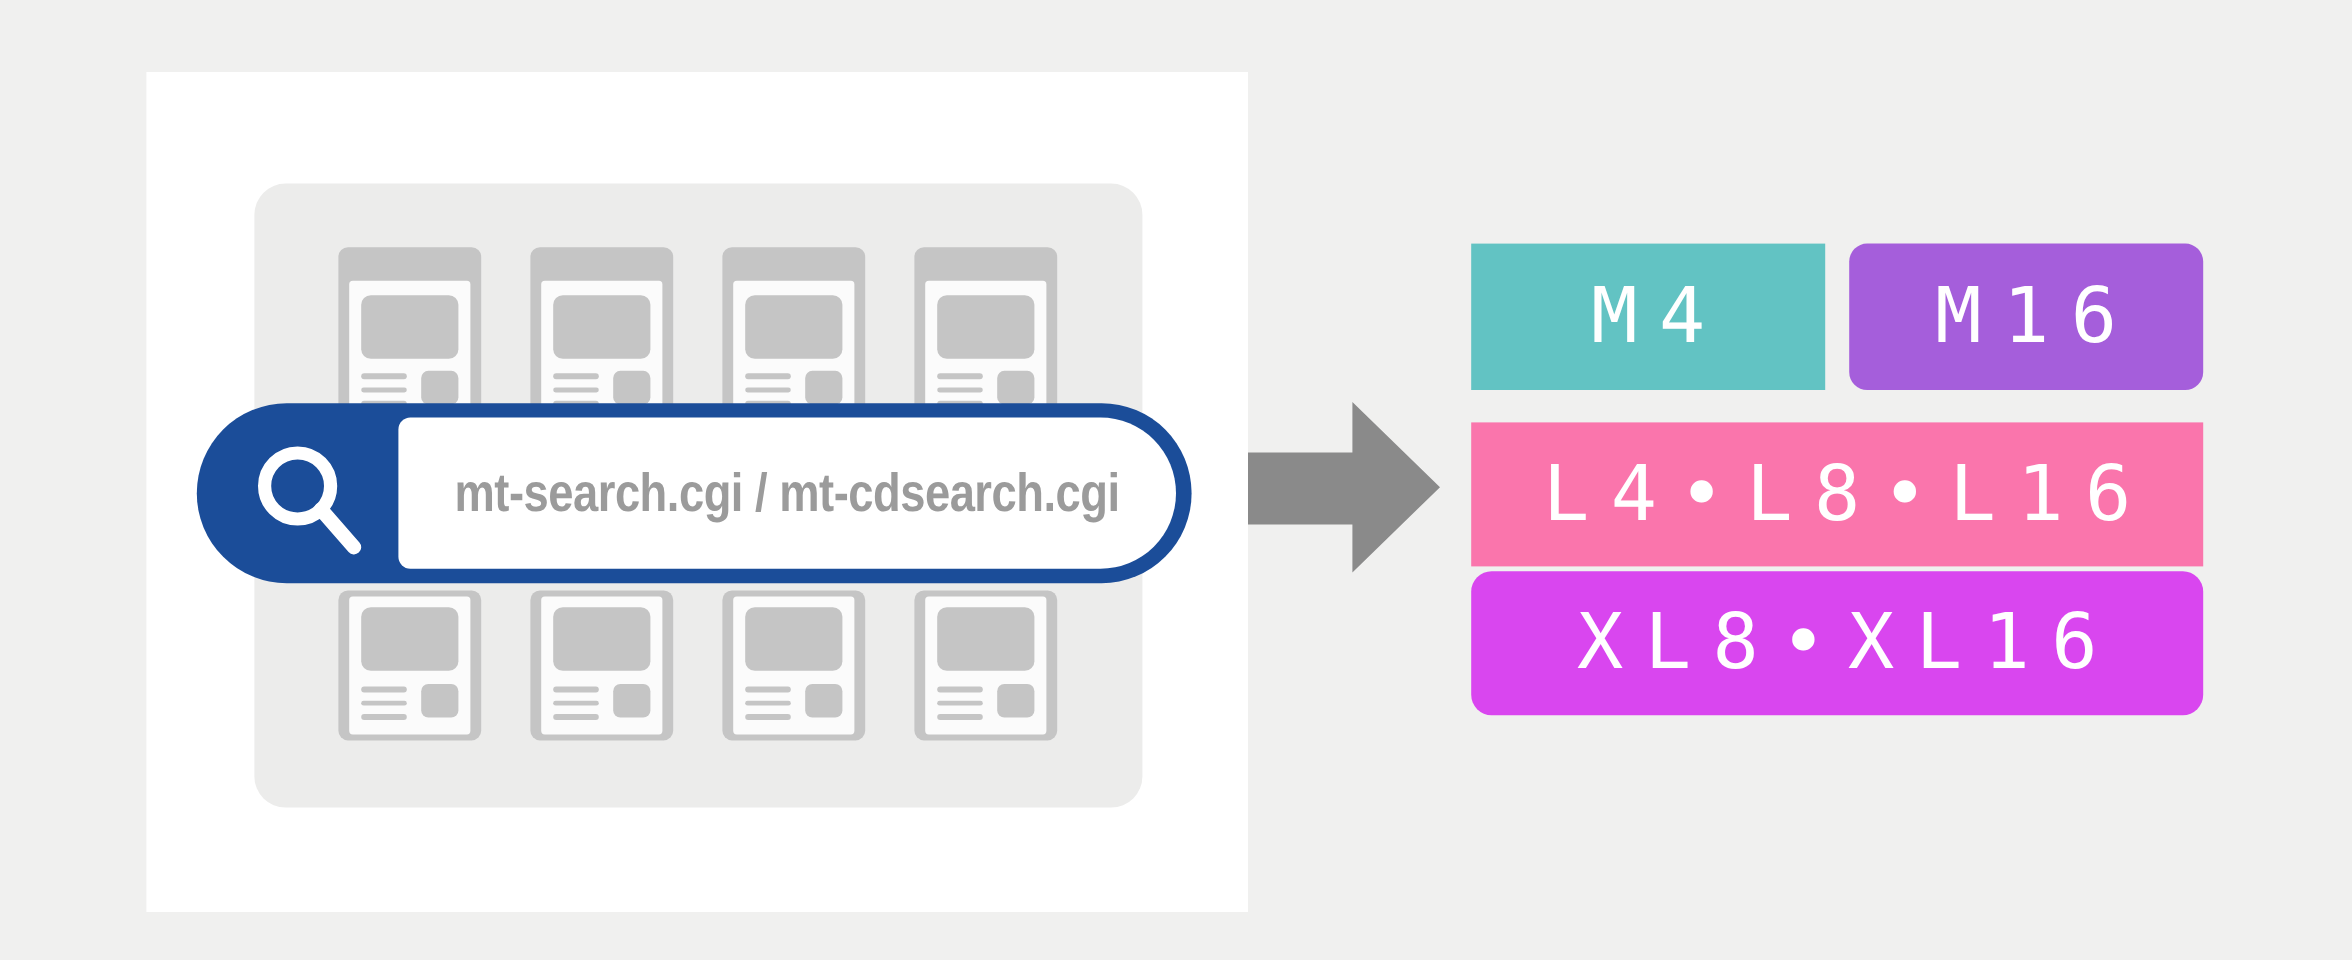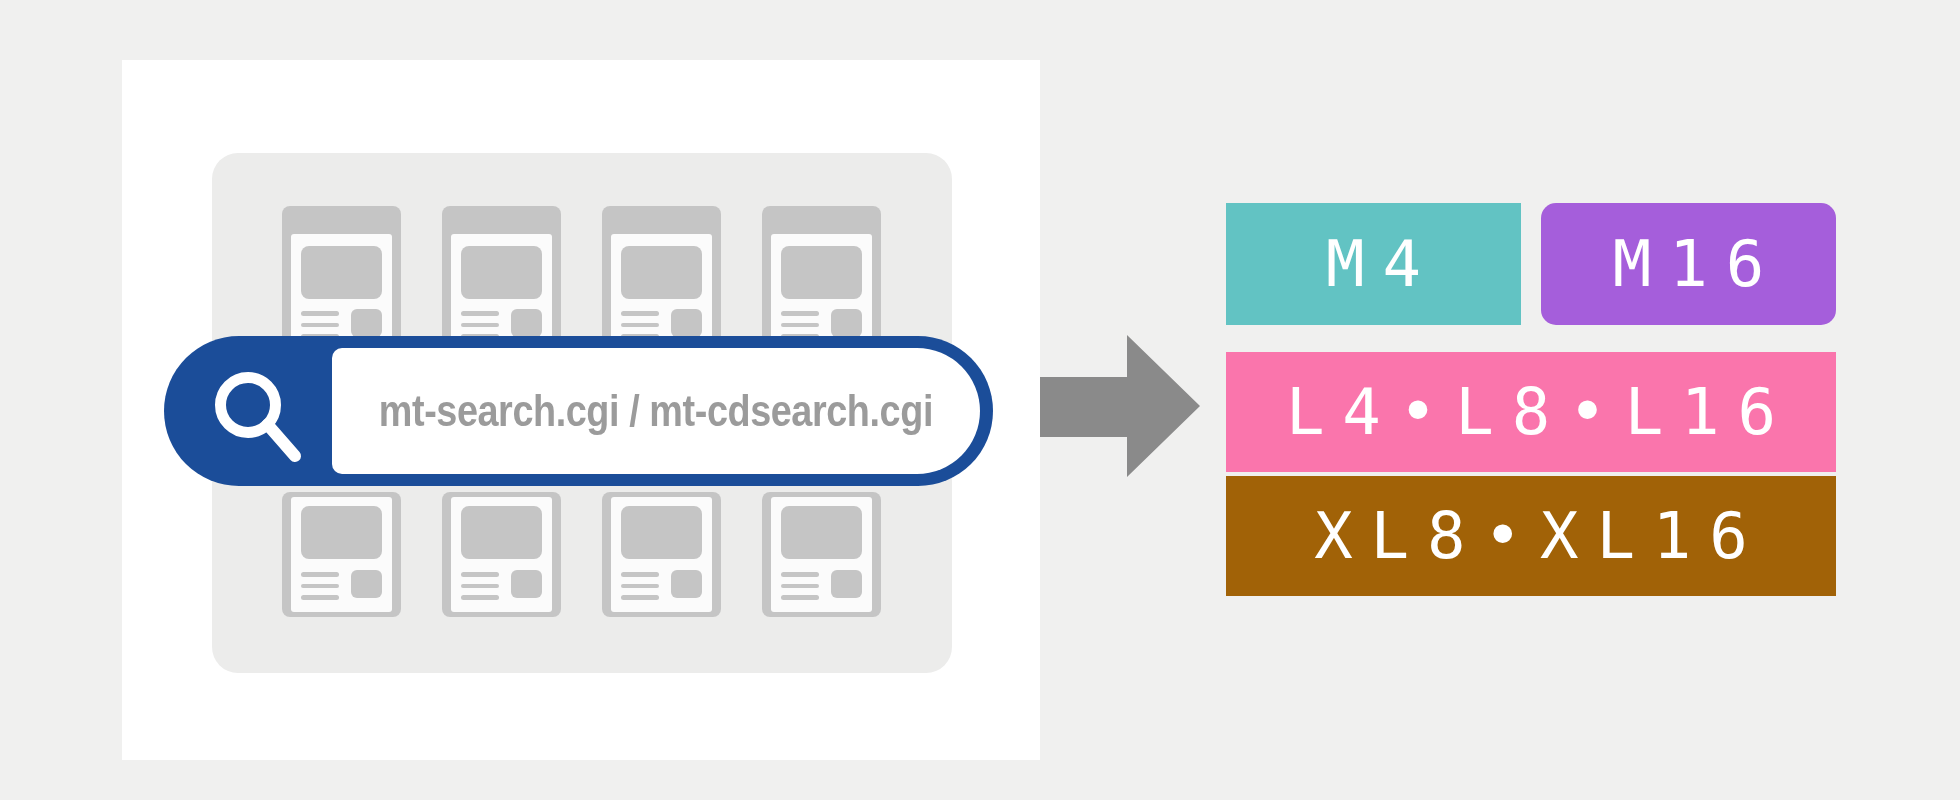--- a/index.html
+++ b/index.html
@@ -200,17 +200,17 @@
 
   <div class="badges">
     <div class="badge-row r1">
       <div class="badge" style="background: rgb(98, 195, 195);">M4</div>
       <div class="badge" style="background: rgb(165, 94, 219); border-radius: 15px;">M16</div>
     </div>
     <div class="badge-row r2">
       <div class="badge" style="background: rgb(250, 117, 172);">L4•L8•L16</div>
     </div>
     <div class="badge-row r3">
-      <div class="badge" style="background: #a16207;">XL8•XL16</div>
+      <div class="badge" style="background: #d946ef; border-radius: 17px;">XL8•XL16</div>
     </div>
   </div>
 
 </div>
 
 </body></html>

